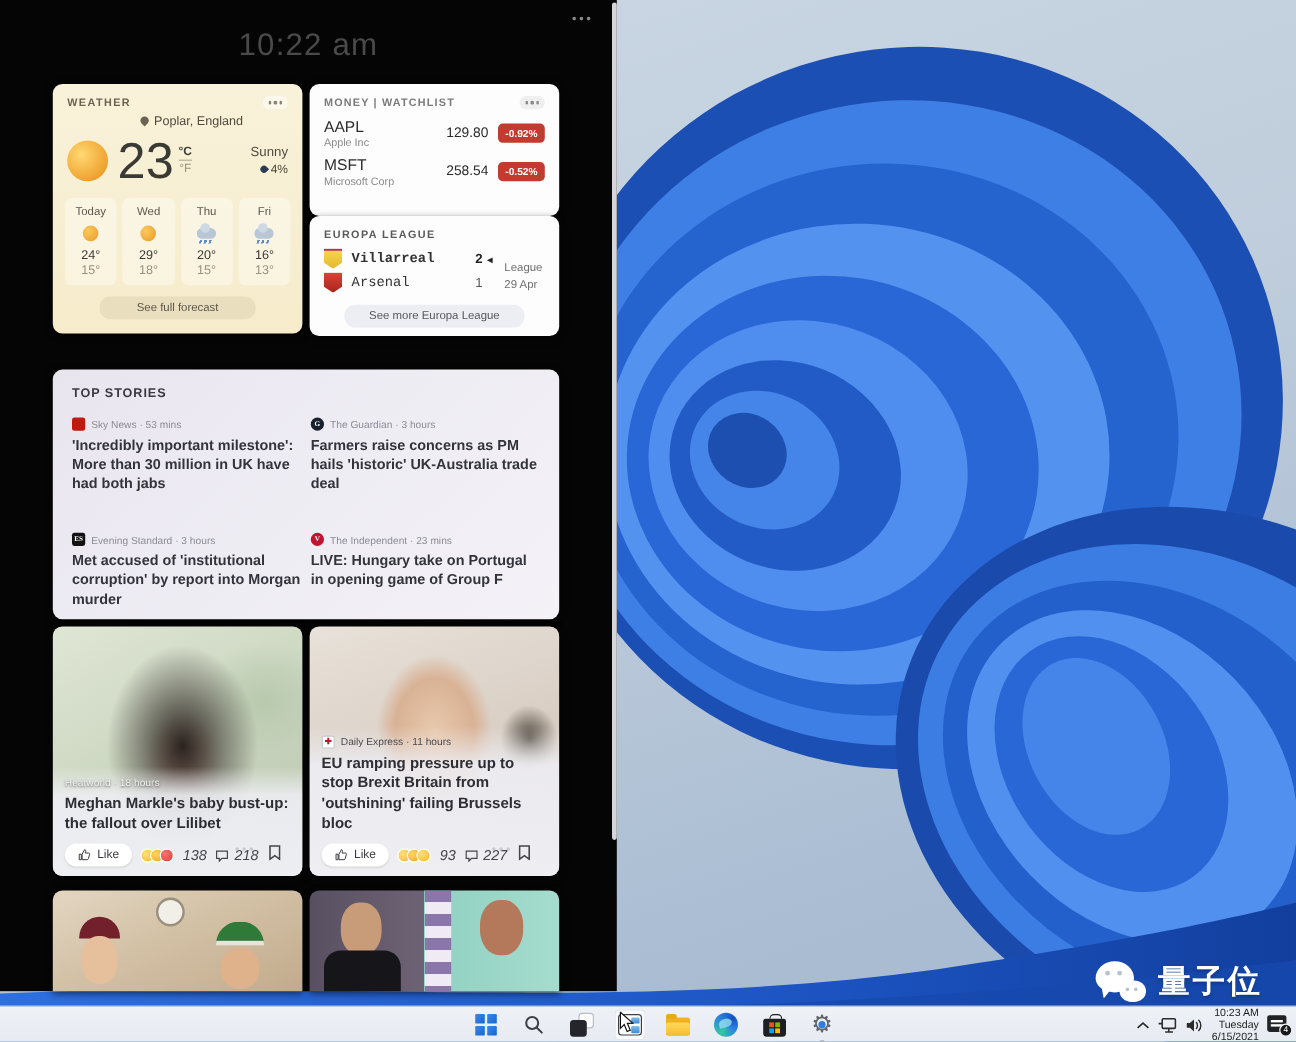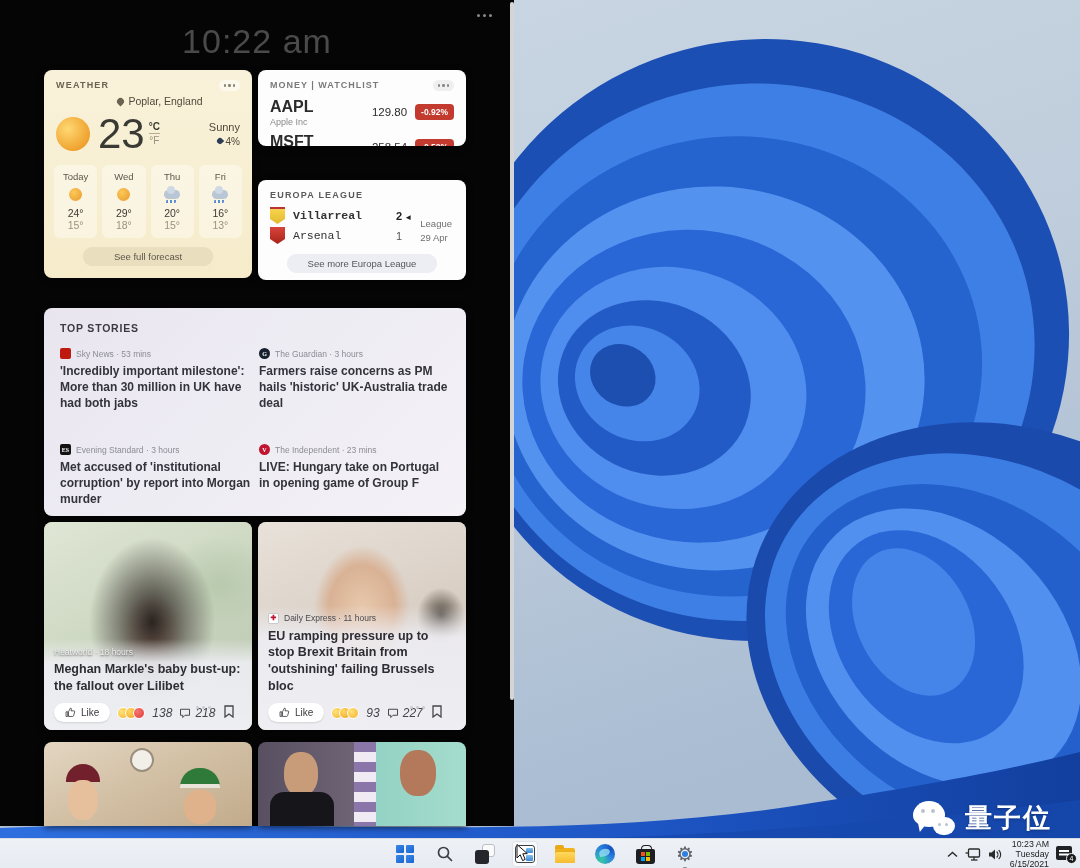--- a/index.html
+++ b/index.html
@@ -5,21 +5,21 @@
   * { margin:0; padding:0; box-sizing:border-box; }
   html,body { width:1080px; height:868px; overflow:hidden; font-family:"Liberation Sans", sans-serif; }
   .screen { position:relative; width:1080px; height:868px; background:#c3d0de; overflow:hidden; }
 
   
   .wallpaper { position:absolute; inset:0; }
 
   
   .widgets-panel { position:absolute; left:0; top:0; width:514px; height:826px; background:#050505; }
   .panel-time { position:absolute; top:22px; left:0; width:514px; text-align:center;
-    font-size:34px; color:#4a4a4a; letter-spacing:1px; }
+    font-size:26px; color:#4a4a4a; letter-spacing:1px; }
   .panel-more { position:absolute; top:14px; right:22px; display:flex; gap:3px; cursor:default; }
   .panel-more i, .dots i { width:3px; height:3px; border-radius:50%; background:#8a8a8a; display:block; }
 
   .card { position:absolute; border-radius:8px; overflow:hidden; box-shadow:0 2px 6px rgba(0,0,0,.55); }
 
   
   .weather { left:44px; top:70px; width:208px; height:208px;
     background:linear-gradient(180deg,#f9f2da 0%,#f6eccb 100%); }
   .w-head { display:flex; justify-content:space-between; align-items:center; padding:10px 12px 2px; }
   .w-title { font-size:9px; letter-spacing:1.2px; color:#6b6351; font-weight:bold; }
@@ -44,27 +44,27 @@
   .cloud { position:relative; width:16px; height:9px; background:#b9c6d6; border-radius:8px; }
   .cloud::before { content:""; position:absolute; left:3px; top:-4px; width:8px; height:8px; background:#cfd9e4; border-radius:50%; }
   .cloud::after { content:""; position:absolute; left:2px; bottom:-4px; width:10px; height:3px;
     background:repeating-linear-gradient(90deg,#5d8bd0 0 2px,transparent 2px 4px); transform:skewX(-20deg); }
   .w-day .hi { font-size:10.5px; color:#3a3a35; margin-top:2px; }
   .w-day .lo { font-size:10.5px; color:#9a927d; }
   .w-foot { margin:9px auto 0; width:130px; text-align:center; background:rgba(222,211,178,.55);
     border-radius:9px; font-size:9.5px; color:#5c564a; padding:4px 0; cursor:pointer; }
 
   
-  .money { left:258px; top:70px; width:208px; height:76px; background:#fdfdfd; }
+  .money { left:258px; top:70px; width:208px; height:110px; background:#fdfdfd; }
   .m-head { display:flex; justify-content:space-between; align-items:center; padding:10px 12px 4px; }
   .m-title { font-size:9px; letter-spacing:1px; color:#7a7a7a; font-weight:bold; }
   .m-more { display:flex; gap:2px; background:#efefef; border-radius:8px; padding:4px 5px; }
   .m-more i { width:2.5px; height:2.5px; border-radius:50%; background:#8a8a8a; display:block; }
   .stock { display:flex; align-items:center; padding:3px 12px; }
-  .s-id .sym { font-size:16px; font-weight:bold; color:#2b2b2b; }
+  .s-id .sym { font-size:13px; font-weight:normal; color:#2b2b2b; }
   .s-id .nm { font-size:9px; color:#8a8a8a; margin-top:1px; }
   .s-price { margin-left:auto; font-size:11.5px; color:#2b2b2b; }
   .s-chg { margin-left:8px; background:#c23b2e; color:#fff; font-size:8.5px; font-weight:bold;
     border-radius:4px; padding:3px 6px; }
 
   
   .europa { left:258px; top:180px; width:208px; height:100px; background:#fdfdfd; }
   .e-title { font-size:9px; letter-spacing:1.2px; color:#5a5a5a; font-weight:bold; padding:10px 12px 4px; }
   .e-rows { position:relative; padding:0 12px; }
   .e-row { display:flex; align-items:center; margin-top:3px; }

